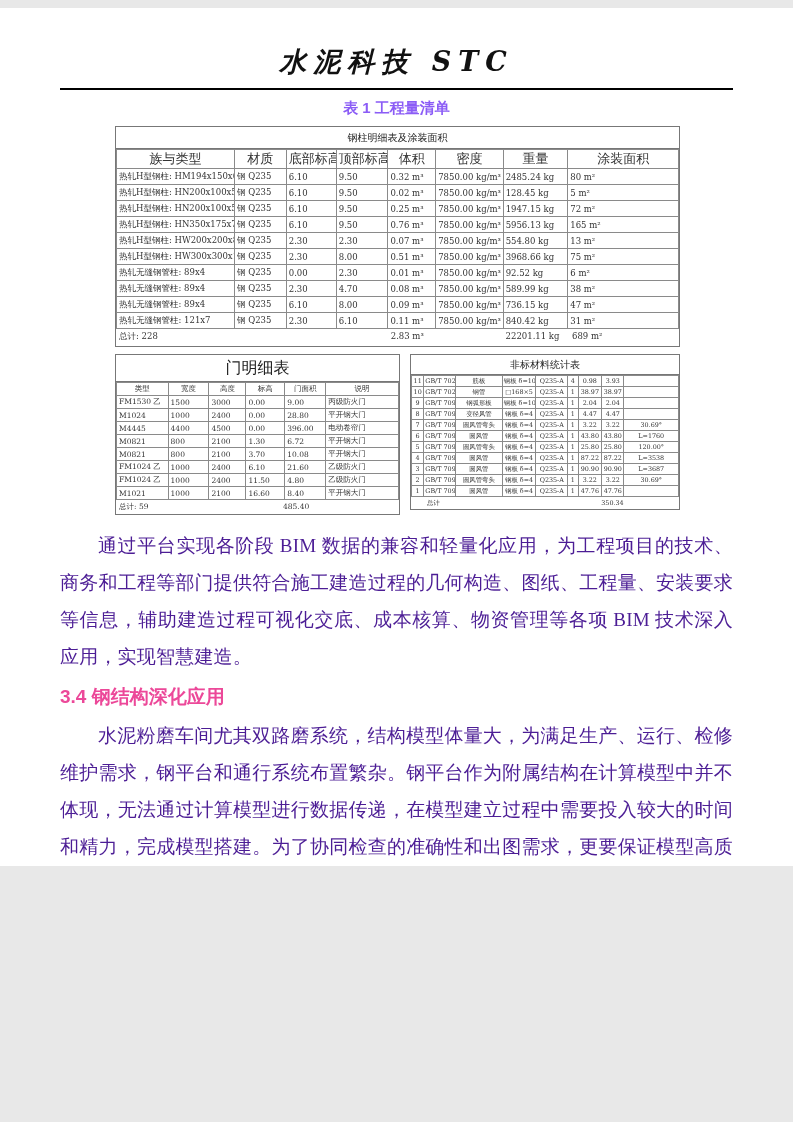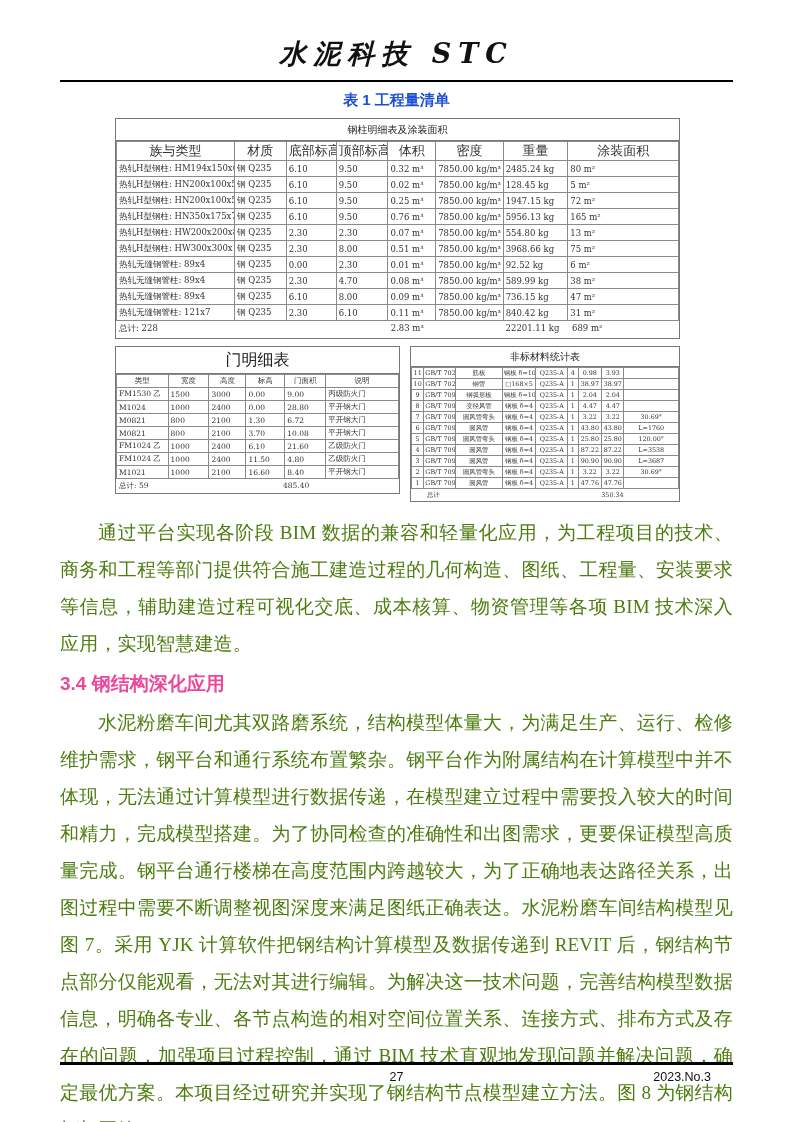--- a/index.html
+++ b/index.html
@@ -1,31 +1,31 @@
 <!DOCTYPE html>
 <html><head>
 <meta charset="utf-8">
 <style>
   * { margin:0; padding:0; box-sizing:border-box; }
   html,body { background:#e8e8e8; }
   .page {
-    position:relative; width:793px; height:1122px; margin:0 auto;
+    position:relative; width:793px; height:858px; margin:8px auto;
     background:#ffffff; overflow:hidden;
     font-family:"Liberation Serif", serif; color:#1c1c1c;
   }
   
   .journal-title {
     margin-top:36px; text-align:center;
     font-family:"DejaVu Serif", serif; font-style:italic; font-weight:bold;
     font-size:27px; letter-spacing:7px; color:#111;
   }
   .header-rule { margin:8px 60px 0 60px; border-top:2.5px solid #000; }
   .table-caption {
     margin-top:9px; text-align:center;
-    font-family:"Liberation Sans", sans-serif; font-weight:bold; font-size:15px; color:#1d4ed8;
+    font-family:"Liberation Sans", sans-serif; font-weight:bold; font-size:15px; color:#8b5cf6;
   }
   
   .fig { margin:8px 0 0 115px; width:565px; font-family:"DejaVu Serif", serif; color:#333; }
   .tbox { border:1px solid #777; background:#fff; }
   .ttitle {
     text-align:center; border-bottom:1px solid #777;
     font-size:10px; padding:4px 0 3px 0; color:#222;
   }
   table { width:100%; border-collapse:collapse; table-layout:fixed; }
   td {
@@ -41,21 +41,21 @@
   .door-box td { font-size:7.5px; height:13px; }
   .door-box .totrow { height:14px; font-size:7.5px; }
   .nonstd-box { width:270px; }
   .nonstd-box .ttitle { font-size:10px; padding:3px 0 2px 0; }
   .nonstd-box td { font-size:6.4px; height:11px; text-align:center; padding:0 1px; }
   .nonstd-box .totrow { height:12px; font-size:6.4px; }
   
   .bodytext { margin:12px 60px 0 60px; }
   .para {
     font-size:19px; line-height:37px; text-align:justify; text-indent:2em;
-    color:#4d7c0f; letter-spacing:0.2px;
+    color:#4c1d95; letter-spacing:0.2px;
   }
   .section-heading {
     font-family:"Liberation Sans", sans-serif; font-weight:bold;
     font-size:19px; line-height:37px; margin:3px 0 2px 0; color:#ec4899;
   }
   
   .footer { position:absolute; left:60px; right:60px; top:1062px; }
   .footer-rule { border-top:3px solid #000; }
   .footer-row { position:relative; margin-top:5px; height:18px;
     font-family:"Liberation Sans", sans-serif; font-size:12.5px; color:#111; }
@@ -241,20 +241,28 @@
                 <td>9.00</td>
                 <td>丙级防火门</td>
               </tr>
               <tr>
                 <td>M1024</td>
                 <td>1000</td>
                 <td>2400</td>
                 <td>0.00</td>
                 <td>28.80</td>
                 <td>平开钢大门</td>
+              </tr>
+              <tr>
+                <td>M4445</td>
+                <td>4400</td>
+                <td>4500</td>
+                <td>0.00</td>
+                <td>396.00</td>
+                <td>电动卷帘门</td>
               </tr>
               <tr>
                 <td>M0821</td>
                 <td>800</td>
                 <td>2100</td>
                 <td>1.30</td>
                 <td>6.72</td>
                 <td>平开钢大门</td>
               </tr>
               <tr>

